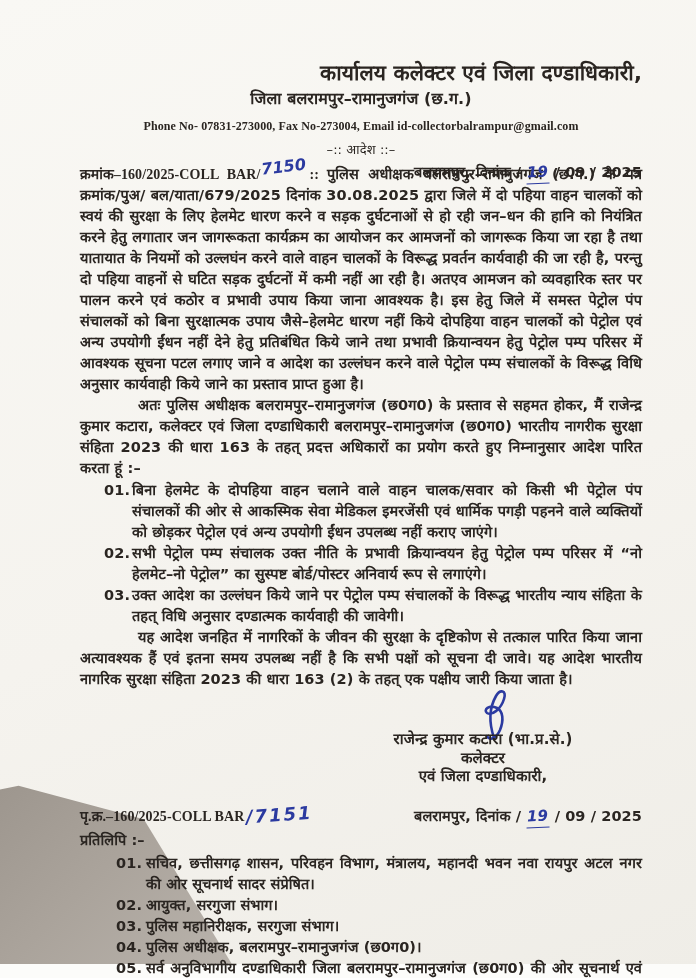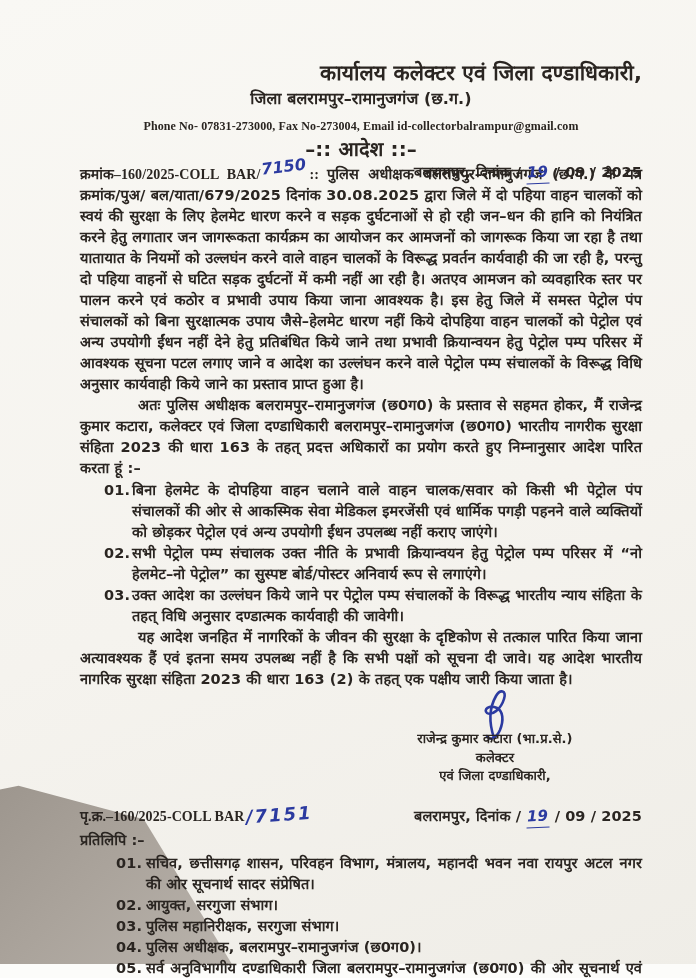--- a/index.html
+++ b/index.html
@@ -31,43 +31,43 @@
     font-size:14.5px;line-height:21px;font-weight:600;
     letter-spacing:.1px;
   }
   .center{text-align:center;}
   .office-title{font-size:21px;line-height:26px;font-weight:700;text-align:right;}
   .district-line{font-size:16px;line-height:22px;font-weight:700;margin-top:2px;}
   .contact-line{
     font-family:Liberation Serif, serif;
     font-size:12px;line-height:17px;font-weight:700;margin-top:8px;
   }
-  .order-heading{font-size:20px;font-weight:700;margin-top:4px;}
+  .order-heading{font-size:13px;font-weight:400;margin-top:4px;}
   .dateline{text-align:right;font-weight:700;font-size:14.5px;}
   .dateline-top{margin-top:2px;margin-bottom:-21px;}
   .body-text{margin:0;text-align:justify;}
   .ref-bold{font-weight:700;font-family:"Liberation Serif","DejaVu Serif",serif;font-size:14px;}
   .hw{
     color:#2b3aa0;font-style:italic;font-weight:600;
     display:inline-block;
   }
   .hw-7150{font-size:16px;transform:rotate(-7deg) translateY(-7px);margin:0 2px;}
   .hw-day{font-size:15px;border-bottom:1.5px solid #2b3aa0;transform:rotate(-3deg);padding:0 1px;}
   .hw-7151{font-size:18px;transform:rotate(-4deg);letter-spacing:2px;margin-left:2px;}
   .indent{ text-indent:58px; }
   .order-list{margin:1px 0 0 24px;padding:0;list-style:none;}
   .order-list li{display:flex;margin:0;}
   .order-list .num{flex:0 0 28px;font-weight:700;}
   .order-list .itxt{flex:1;text-align:justify;}
   .effective-line{margin-left:58px;font-weight:700;margin-top:1px;}
   .sig-wrap{position:relative;margin-top:12px;height:96px;}
   .sig-squiggle{position:absolute;right:118px;top:-16px;}
   .sig-block{
-    position:absolute;right:4px;top:28px;width:286px;
-    text-align:center;font-weight:700;line-height:18.5px;font-size:13px;
+    position:absolute;right:16px;top:28px;width:286px;
+    text-align:center;font-weight:700;line-height:18.5px;font-size:15px;
   }
   .sig-block .sb-line{display:block;}
   .copies-refrow{display:flex;justify-content:space-between;align-items:baseline;margin-top:6px;}
   .copies-heading{font-weight:700;margin-top:2px;}
   .copy-list{margin:2px 0 0 36px;padding:0;list-style:none;}
   .copy-list li{display:flex;}
   .copy-list .num{flex:0 0 30px;font-weight:600;}
   .copy-list .itxt{flex:1;text-align:justify;}
 </style>
 </head>

